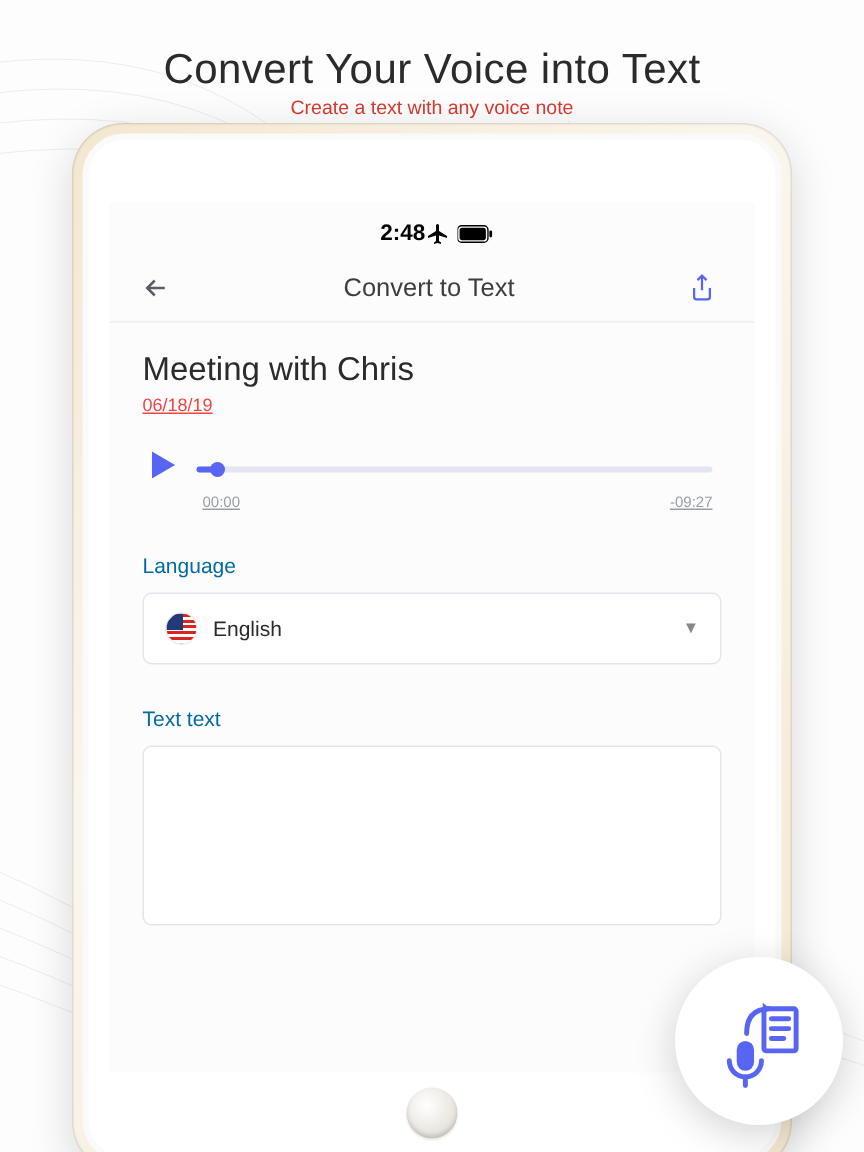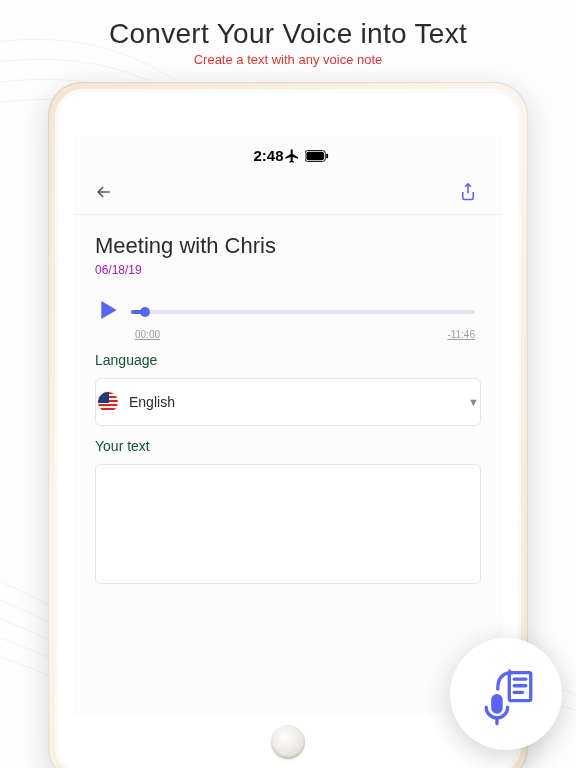--- a/index.html
+++ b/index.html
@@ -12,21 +12,21 @@
       overflow: hidden;
     }
     .bg-lines {
       position: absolute;
       top: 0; left: 0; right: 0; bottom: 0;
       pointer-events: none;
       z-index: 0;
     }
     .promo-header {
       text-align: center;
-      padding-top: 18px;
+      padding-top: 30px;
       position: relative;
       z-index: 2;
     }
     .promo-title {
       font-size: 28px;
       font-weight: 300;
       color: #2b2b2b;
       letter-spacing: 0.3px;
     }
     .promo-sub {
@@ -103,21 +103,21 @@
     .nav-btn {
       width: 26px;
       display: flex;
       align-items: center;
       justify-content: center;
       color: #5a5d66;
     }
     .nav-btn.right { color: #5865f2; }
     .content { padding: 18px 22px 0 22px; }
     .note-title { font-size: 22px; color: #2b2b2b; font-weight: 400; }
-    .note-date { font-size: 12px; color: #a21caf; margin-top: 4px; }
+    .note-date { font-size: 12px; color: #ef4444; margin-top: 4px; text-decoration: underline; }
     .player {
       margin-top: 24px;
       padding: 0 6px;
     }
     .player-row {
       display: flex;
       align-items: center;
       gap: 14px;
     }
     .play-icon { color: #5865f2; }
@@ -148,28 +148,28 @@
       display: flex;
       justify-content: space-between;
       font-size: 10px;
       color: #9a9da6;
       margin-top: 6px;
       padding-left: 34px;
       text-decoration: underline;
     }
     .section-label {
       font-size: 14px;
-      color: #14532d;
-      margin-top: 12px;
+      color: #0369a1;
+      margin-top: 28px;
       margin-bottom: 10px;
     }
     .lang-select {
       border: 1px solid #e3e6ed;
       border-radius: 6px;
-      padding: 12px 1px;
+      padding: 12px 14px;
       display: flex;
       align-items: center;
       gap: 10px;
       background: #fff;
     }
     .flag {
       width: 22px; height: 22px;
       border-radius: 50%;
       background: #fff;
       position: relative;
@@ -255,20 +255,21 @@
             </svg>
         </div>
       </div>
 
       <div class="nav-bar">
         <div class="nav-btn">
           <svg width="20" height="20" viewBox="0 0 24 24" fill="none" stroke="#5a5d66" stroke-width="2">
               <path d="M19 12H5M11 18l-6-6 6-6"></path>
             </svg>
         </div>
+        <div class="nav-title">Convert to Text</div>
         <div class="nav-btn right">
           <svg width="18" height="20" viewBox="0 0 24 26" fill="none" stroke="#5865f2" stroke-width="2">
               <path d="M12 2v13M8 6l4-4 4 4M5 13v8a2 2 0 0 0 2 2h10a2 2 0 0 0 2-2v-8"></path>
             </svg>
         </div>
       </div>
 
       <div class="content">
         <div class="note-title">Meeting with Chris</div>
         <div class="note-date">06/18/19</div>
@@ -282,32 +283,32 @@
             </div>
             <div class="progress-wrap">
               <div class="progress-track">
                 <div class="progress-fill"></div>
                 <div class="progress-dot"></div>
               </div>
             </div>
           </div>
           <div class="time-row">
             <span>00:00</span>
-            <span>-11:46</span>
+            <span>-09:27</span>
           </div>
         </div>
 
         <div class="section-label">Language</div>
         <div class="lang-select">
           <div class="flag"></div>
           <span class="lang-name">English</span>
           <span class="chevron">▼</span>
         </div>
 
-        <div class="section-label">Your text</div>
+        <div class="section-label">Text text</div>
         <div class="text-box"></div>
       </div>
 
     </div>
     <div class="home-btn"></div>
   </div>
 </div>
 
 <div class="fab">
   <svg viewBox="0 0 80 80">

